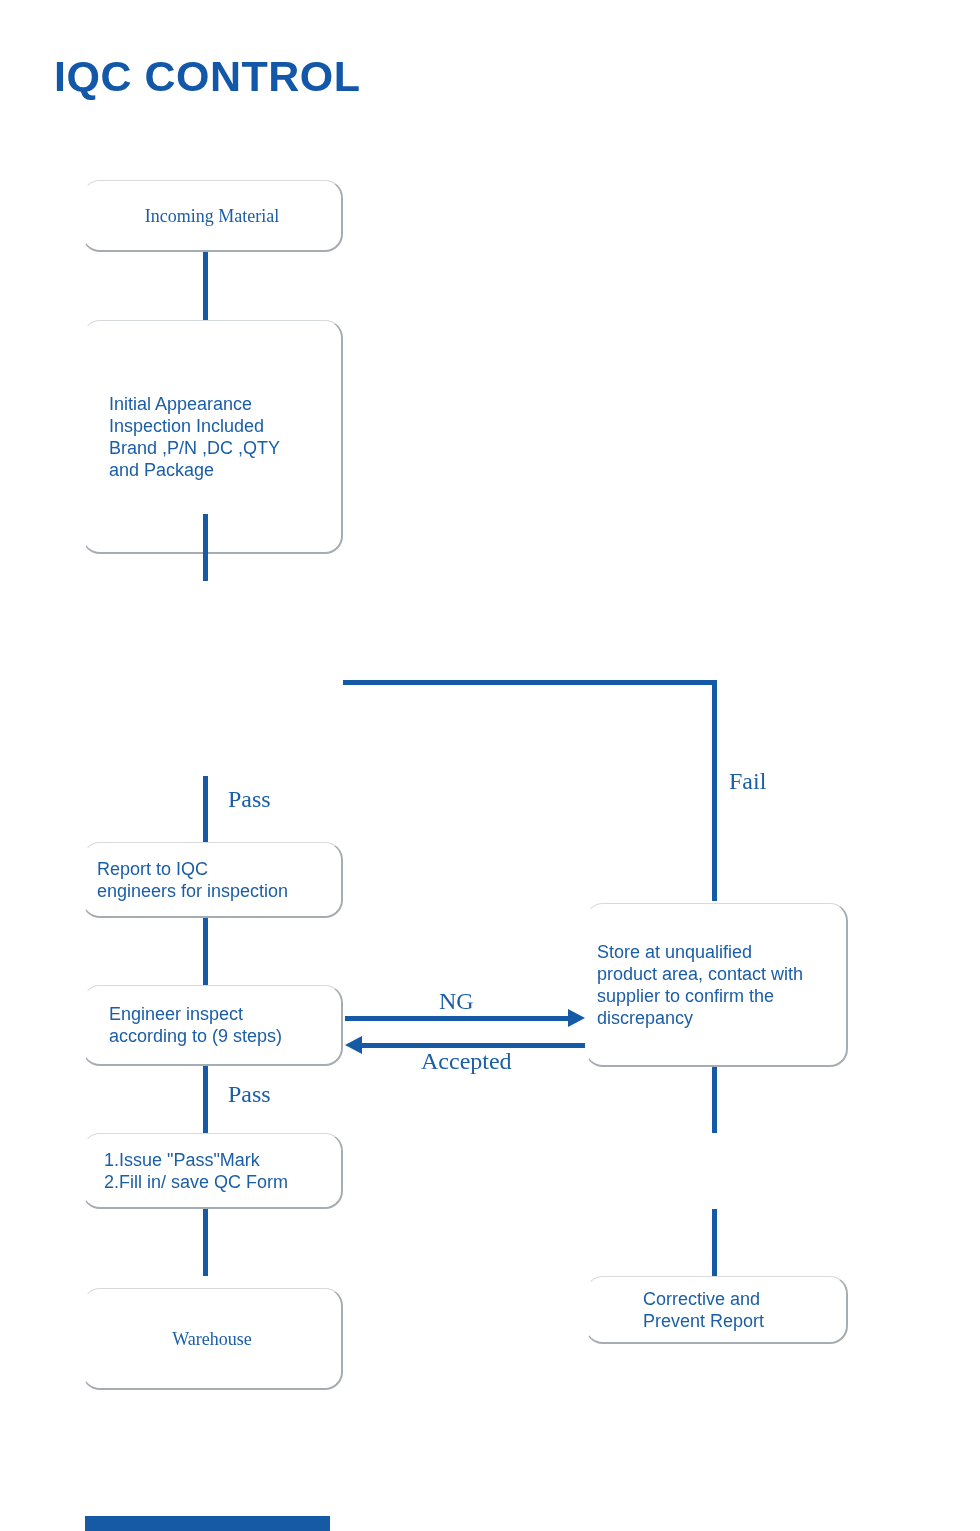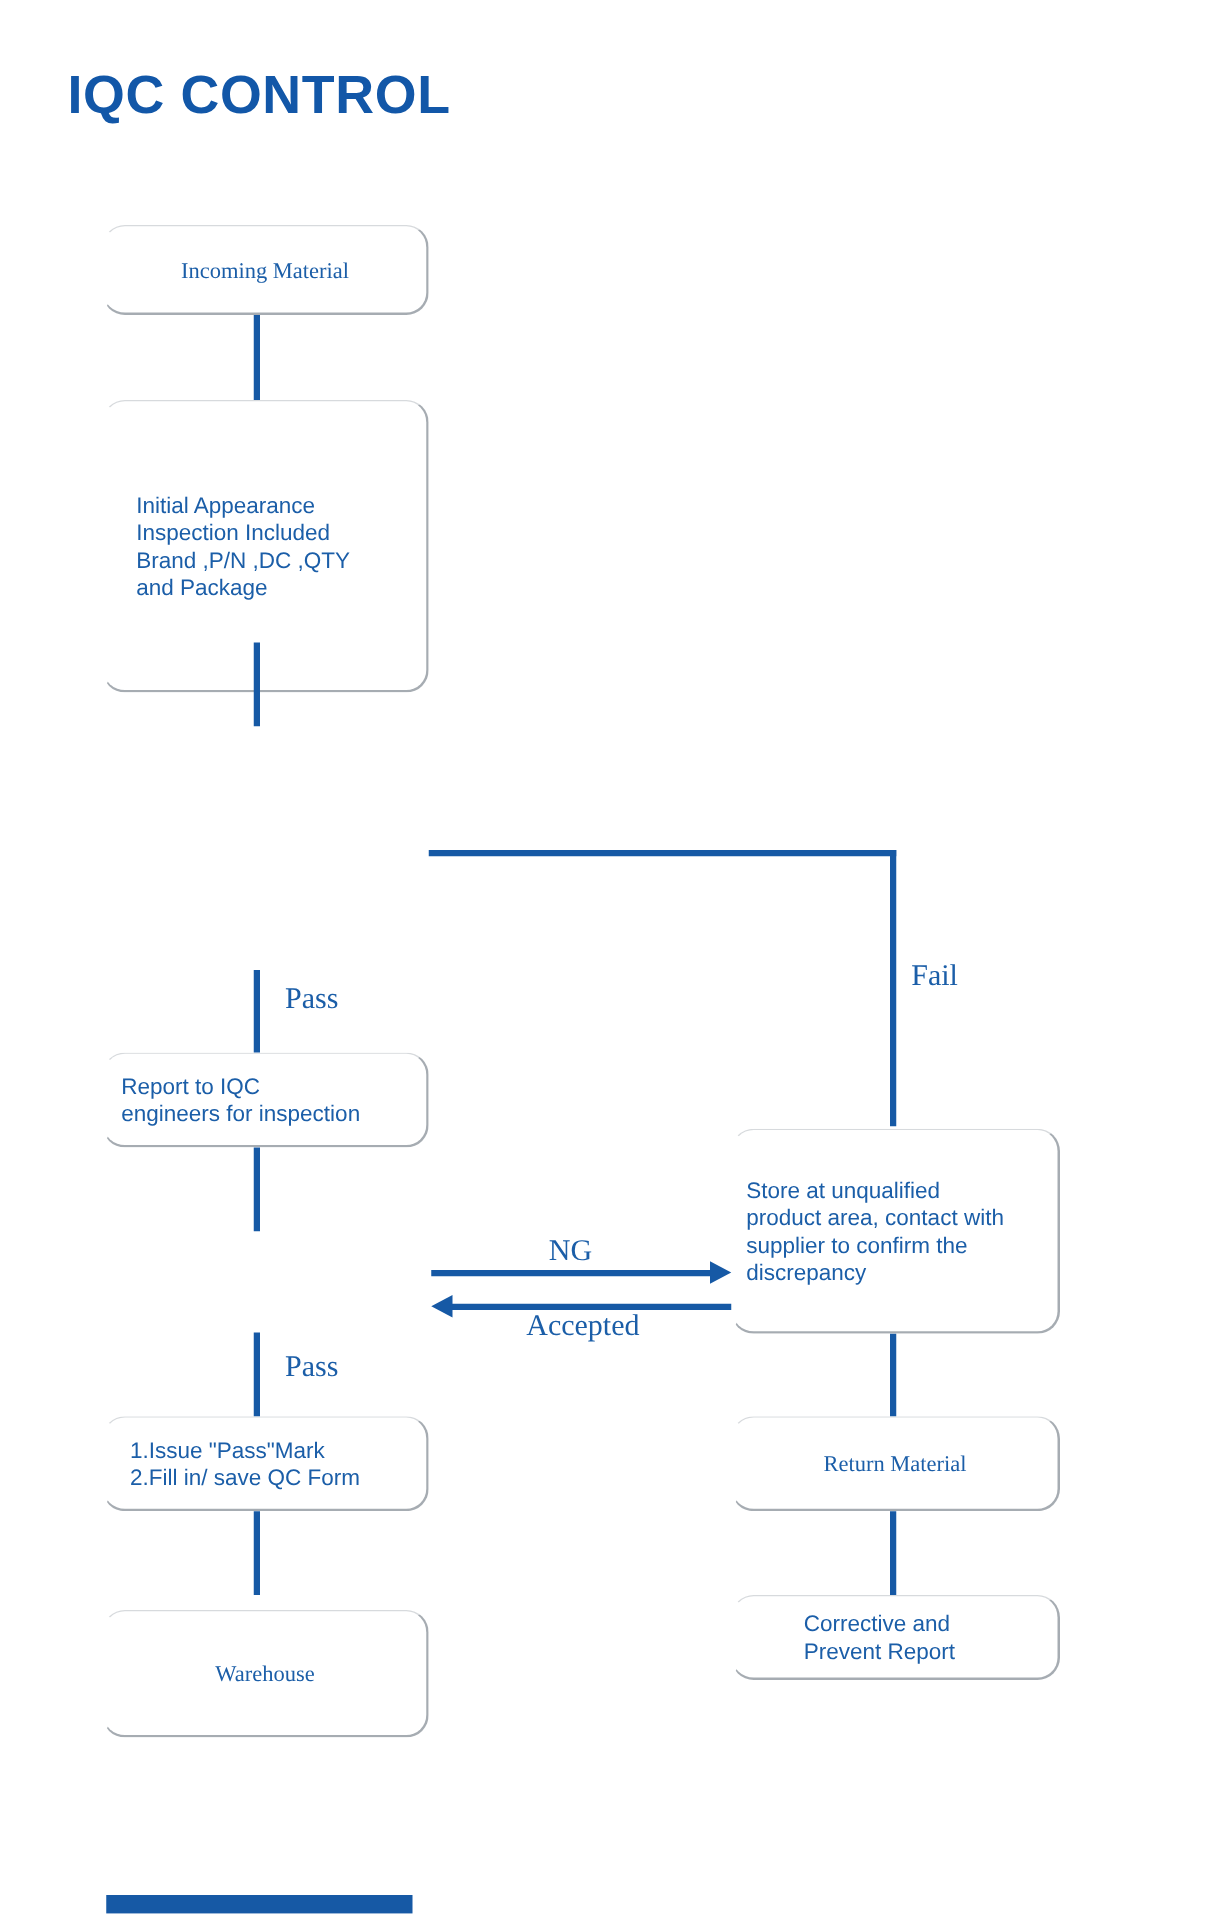--- a/index.html
+++ b/index.html
@@ -83,40 +83,41 @@
     <div class="ln">Brand ,P/N ,DC ,QTY</div>
     <div class="ln">and Package</div>
   </div>
 
 
   <div class="node" style="left:82px;top:842px;width:261px;height:76px;padding-left:14px">
     <div class="ln">Report to IQC</div>
     <div class="ln">engineers for inspection</div>
   </div>
 
+  <div class="node" style="left:82px;top:985px;width:261px;height:81px;padding-left:26px">
+    <div class="ln">Engineer inspect</div>
+    <div class="ln">according to (9 steps)</div>
+  </div>
 
   <div class="node" style="left:82px;top:1133px;width:261px;height:76px;padding-left:21px">
     <div class="ln">1.Issue "Pass"Mark</div>
     <div class="ln">2.Fill in/ save QC Form</div>
   </div>
 
   <div class="node center" style="left:82px;top:1288px;width:261px;height:102px">
     <div class="ln">Warehouse</div>
   </div>
 
   <div class="node" style="left:585px;top:903px;width:263px;height:164px;padding-left:11px">
     <div class="ln">Store at unqualified</div>
     <div class="ln">product area, contact with</div>
     <div class="ln">supplier to confirm the</div>
     <div class="ln">discrepancy</div>
   </div>
 
-  <div class="node center" style="left:585px;top:1133px;width:263px;height:76px">
-    <div class="ln">Return Material</div>
-  </div>
 
   <div class="node" style="left:585px;top:1276px;width:263px;height:68px;padding-left:57px">
     <div class="ln">Corrective and</div>
     <div class="ln">Prevent Report</div>
   </div>
 
   <div class="vline" style="left:203px;top:252px;height:68px"></div>
   <div class="vline" style="left:203px;top:514px;height:67px"></div>
   <div class="vline" style="left:203px;top:776px;height:66px"></div>
   <div class="vline" style="left:203px;top:918px;height:67px"></div>

